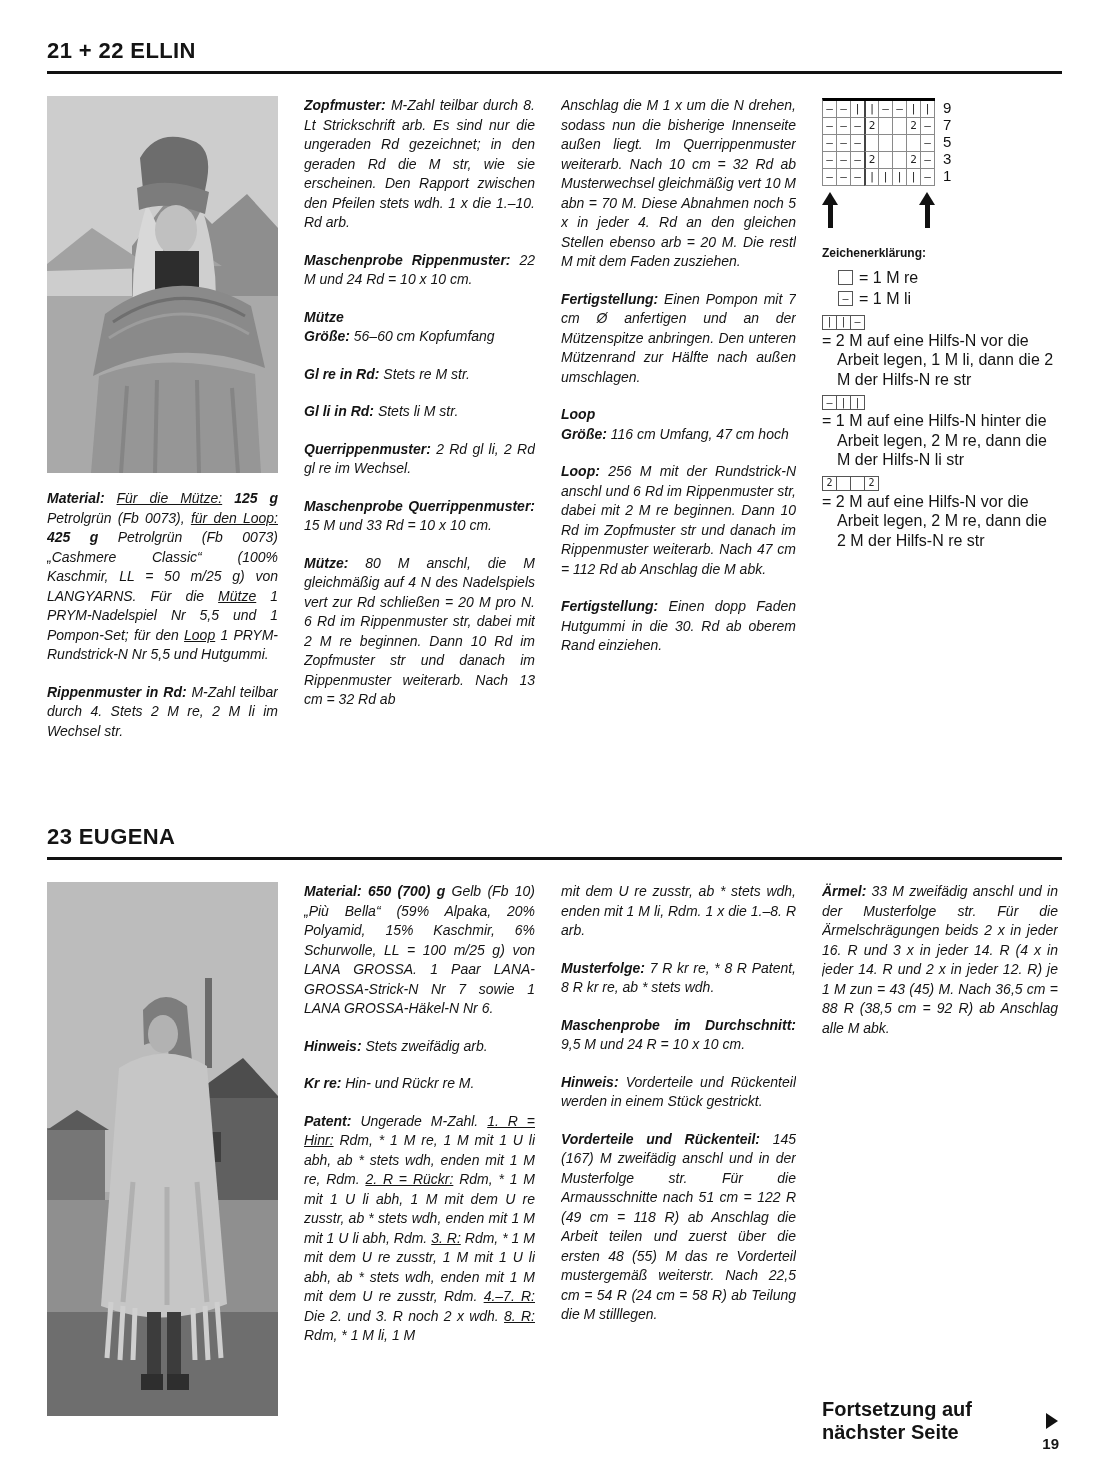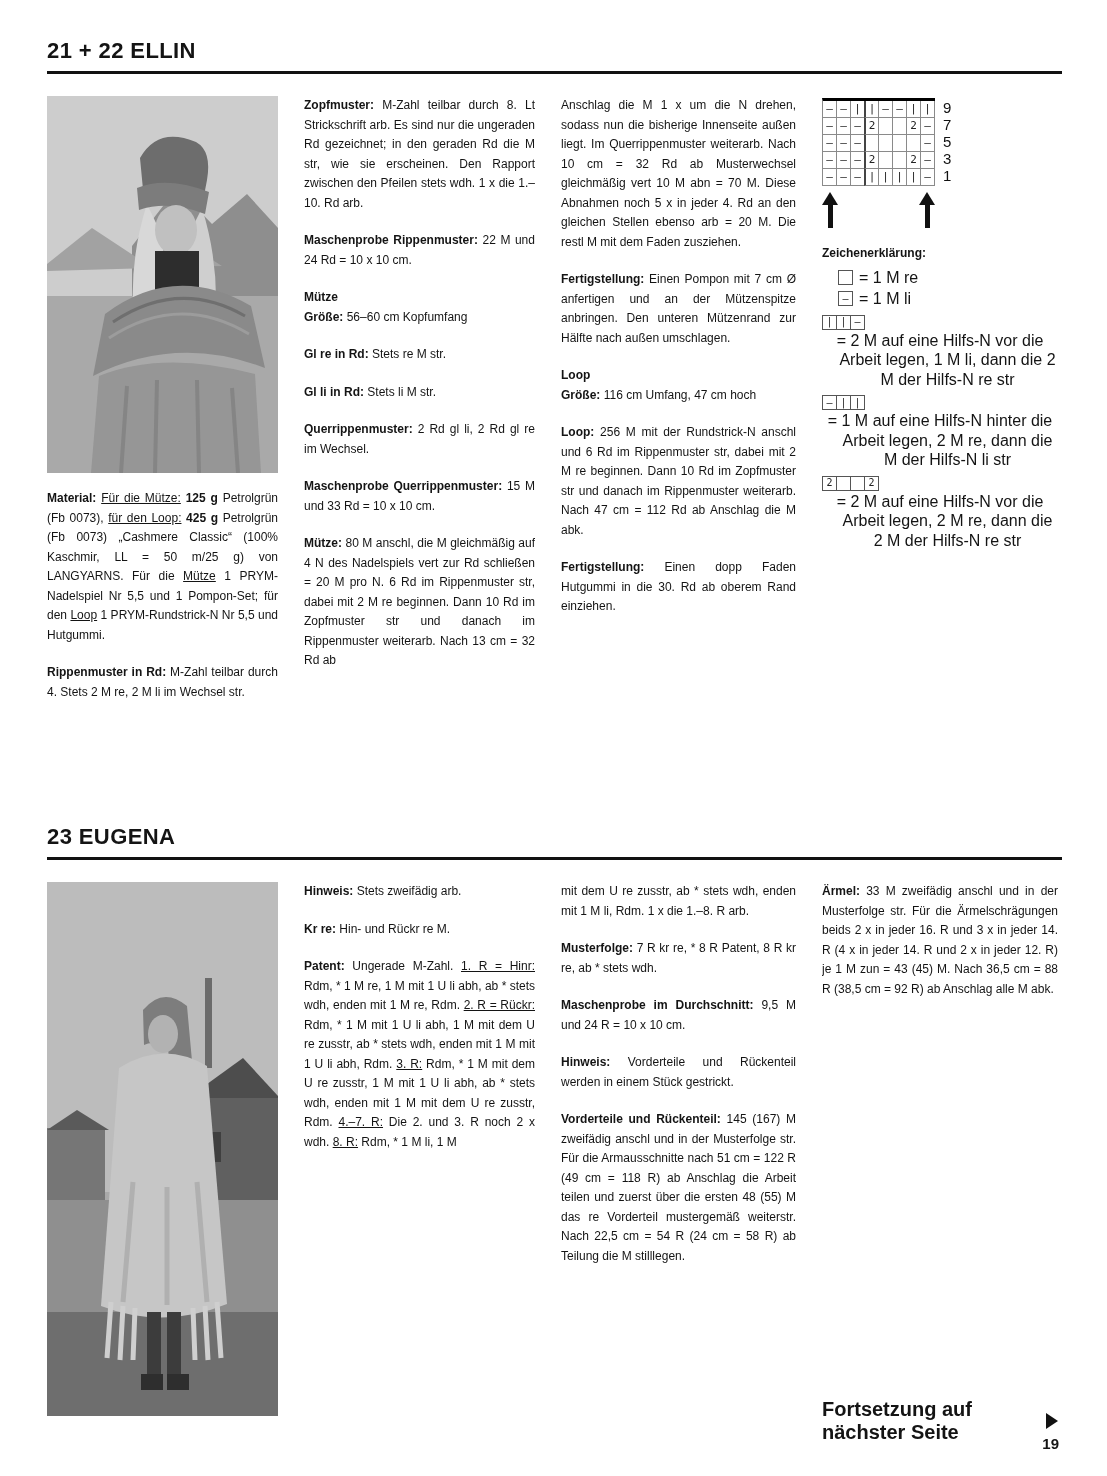--- a/index.html
+++ b/index.html
@@ -13,21 +13,21 @@
     font-size:22px;font-weight:bold;letter-spacing:.4px;margin:0 0 22px 0;
     padding-bottom:7px;border-bottom:3px solid #111;
   }
   .cols{display:grid;grid-template-columns:231px 231px 235px 236px;column-gap:26px;}
   .cols-ellin{height:704px;overflow:hidden;}
   .cols-eugena{height:566px;overflow:hidden;margin-bottom:0;}
   .sec-eugena{margin-top:24px;}
   .col{overflow:hidden;}
   .flexcol{display:flex;flex-direction:column;}
   .para{
-    font-size:12px;line-height:19.5px;text-align:justify;margin:0 0 18px 0;
+    font-size:14px;line-height:19.5px;text-align:justify;margin:0 0 18px 0;font-style:italic;
   }
   .para b{font-weight:bold;}
   .u{text-decoration:underline;}
   .blk{display:block;}
   .photo{margin:0 0 16px 0;line-height:0;}
   .photo svg{display:block;}
   
   .chart-wrap{position:relative;margin-top:2px;}
   .chart-grid{
     display:grid;grid-template-columns:repeat(8,14px);grid-auto-rows:17px;
@@ -56,21 +56,21 @@
   .legend-title{font-weight:bold;margin:0 0 4px 0;font-size:12px;}
   .lrow{display:flex;align-items:center;margin:2px 16px;}
   .sym{
     width:13px;height:13px;border:1px solid #555;display:inline-flex;flex:0 0 auto;
     align-items:center;justify-content:center;font-size:10px;line-height:12px;
     color:#222;background:#fff;font-family:"DejaVu Sans Mono",monospace;
   }
   .sym + .sym{margin-left:-1px;}
   .lrow .ltxt{margin-left:6px;}
   .lsyms{display:flex;margin:6px 0 1px 0;}
-  .lpar{margin:0 0 4px 0;padding-left:15px;text-indent:-15px;text-align:center;}
+  .lpar{margin:0 0 4px 0;padding-left:15px;text-indent:-15px;}
   
   .cont-line{margin-top:auto;font-weight:bold;font-size:20px;display:flex;align-items:center;margin-bottom:4px;justify-content:center;}
   .tri-right{
     display:inline-block;width:0;height:0;margin-left:8px;
     border-top:8px solid transparent;border-bottom:8px solid transparent;
     border-left:12px solid #111;
   }
   .page-num{position:absolute;right:48px;bottom:24px;font-weight:bold;font-size:15px;text-align:center;}
 </style>
 </head>
@@ -244,20 +244,21 @@
               <path d="M64 420 l-4 56 M76 424 l-3 54 M88 426 l-2 52 M146 426 l2 52 M158 424 l3 54 M170 420 l4 56" stroke="#cfcfcf" stroke-width="5" fill="none"></path>
               <rect x="100" y="430" width="14" height="66" fill="#3c3c3c"></rect>
               <rect x="120" y="430" width="14" height="66" fill="#3c3c3c"></rect>
               <rect x="94" y="492" width="22" height="16" fill="#2e2e2e"></rect>
               <rect x="120" y="492" width="22" height="16" fill="#2e2e2e"></rect>
             </svg>
           </div>
         </div>
 
         <div class="col">
+          <p class="para"><b>Material: </b><b>650 (700) g</b><span> Gelb (Fb 10) „Più Bella“ (59% Alpaka, 20% Polyamid, 15% Kaschmir, 6% Schurwolle, LL = 100 m/25 g) von LANA GROSSA. 1 Paar LANA-GROSSA-Strick-N Nr 7 sowie 1 LANA GROSSA-Häkel-N Nr 6.</span></p>
           <p class="para"><b>Hinweis:</b> <span>Stets zweifädig arb.</span></p>
           <p class="para"><b>Kr re:</b> <span>Hin- und Rückr re M.</span></p>
           <p class="para"><b>Patent: </b><span>Ungerade M-Zahl. </span><span class="u">1. R = Hinr:</span><span> Rdm, * 1 M re, 1 M mit 1 U li abh, ab * stets wdh, enden mit 1 M re, Rdm. </span><span class="u">2. R = Rückr:</span><span> Rdm, * 1 M mit 1 U li abh, 1 M mit dem U re zusstr, ab * stets wdh, enden mit 1 M mit 1 U li abh, Rdm. </span><span class="u">3. R:</span><span> Rdm, * 1 M mit dem U re zusstr, 1 M mit 1 U li abh, ab * stets wdh, enden mit 1 M mit dem U re zusstr, Rdm. </span><span class="u">4.–7. R:</span><span> Die 2. und 3. R noch 2 x wdh. </span><span class="u">8. R:</span><span> Rdm, * 1 M li, 1 M</span></p>
         </div>
 
         <div class="col">
           <p class="para"><b></b><span>mit dem U re zusstr, ab * stets wdh, enden mit 1 M li, Rdm. 1 x die 1.–8. R arb.</span></p>
           <p class="para"><b>Musterfolge:</b> <span>7 R kr re, * 8 R Patent, 8 R kr re, ab * stets wdh.</span></p>
           <p class="para"><b>Maschenprobe im Durchschnitt:</b> <span>9,5 M und 24 R = 10 x 10 cm.</span></p>
           <p class="para"><b>Hinweis:</b> <span>Vorderteile und Rückenteil werden in einem Stück gestrickt.</span></p>

